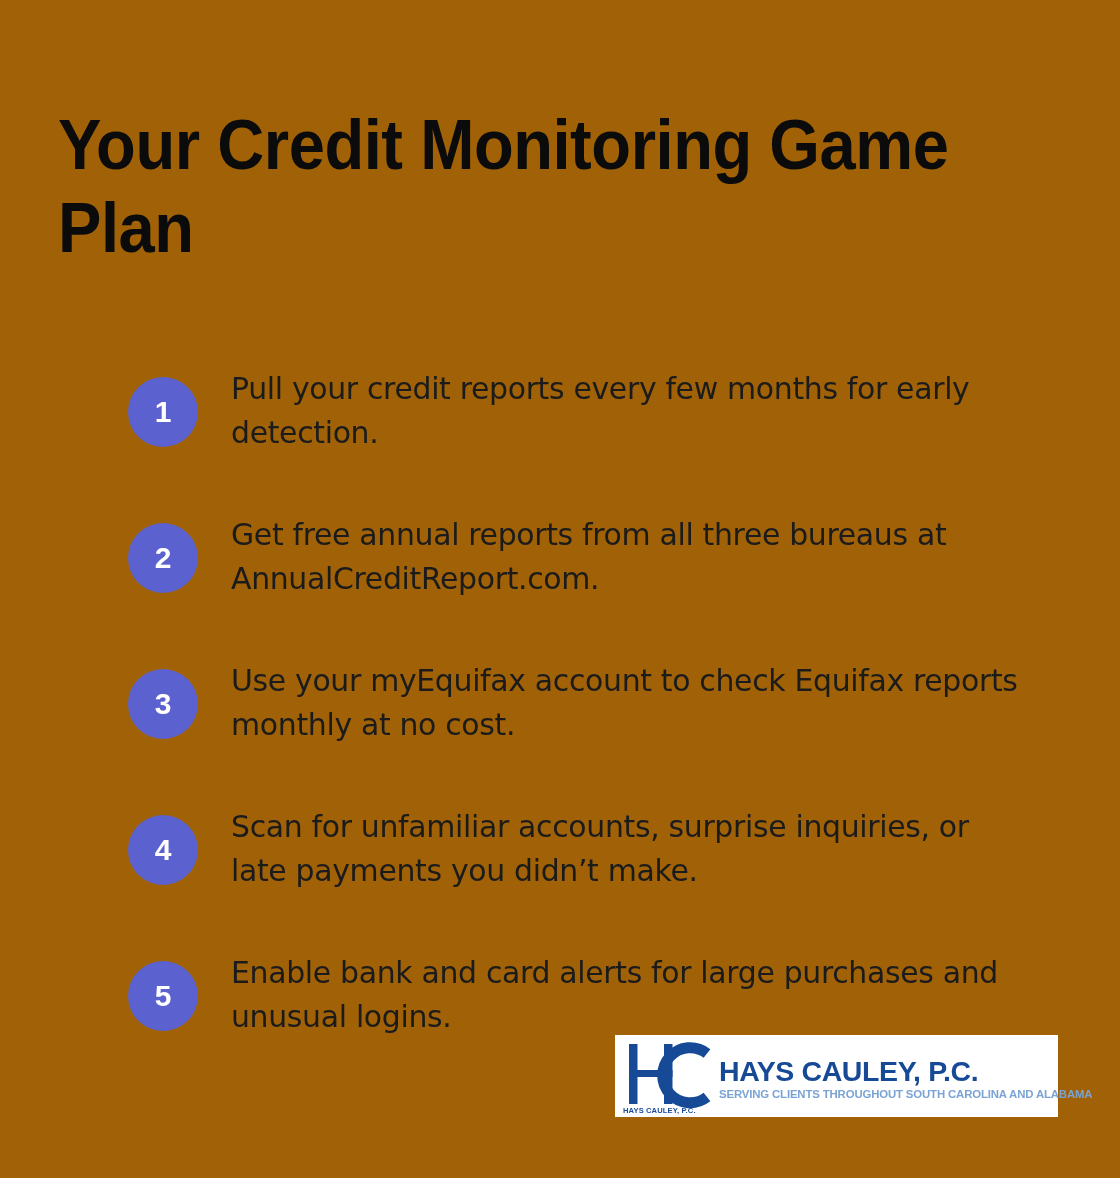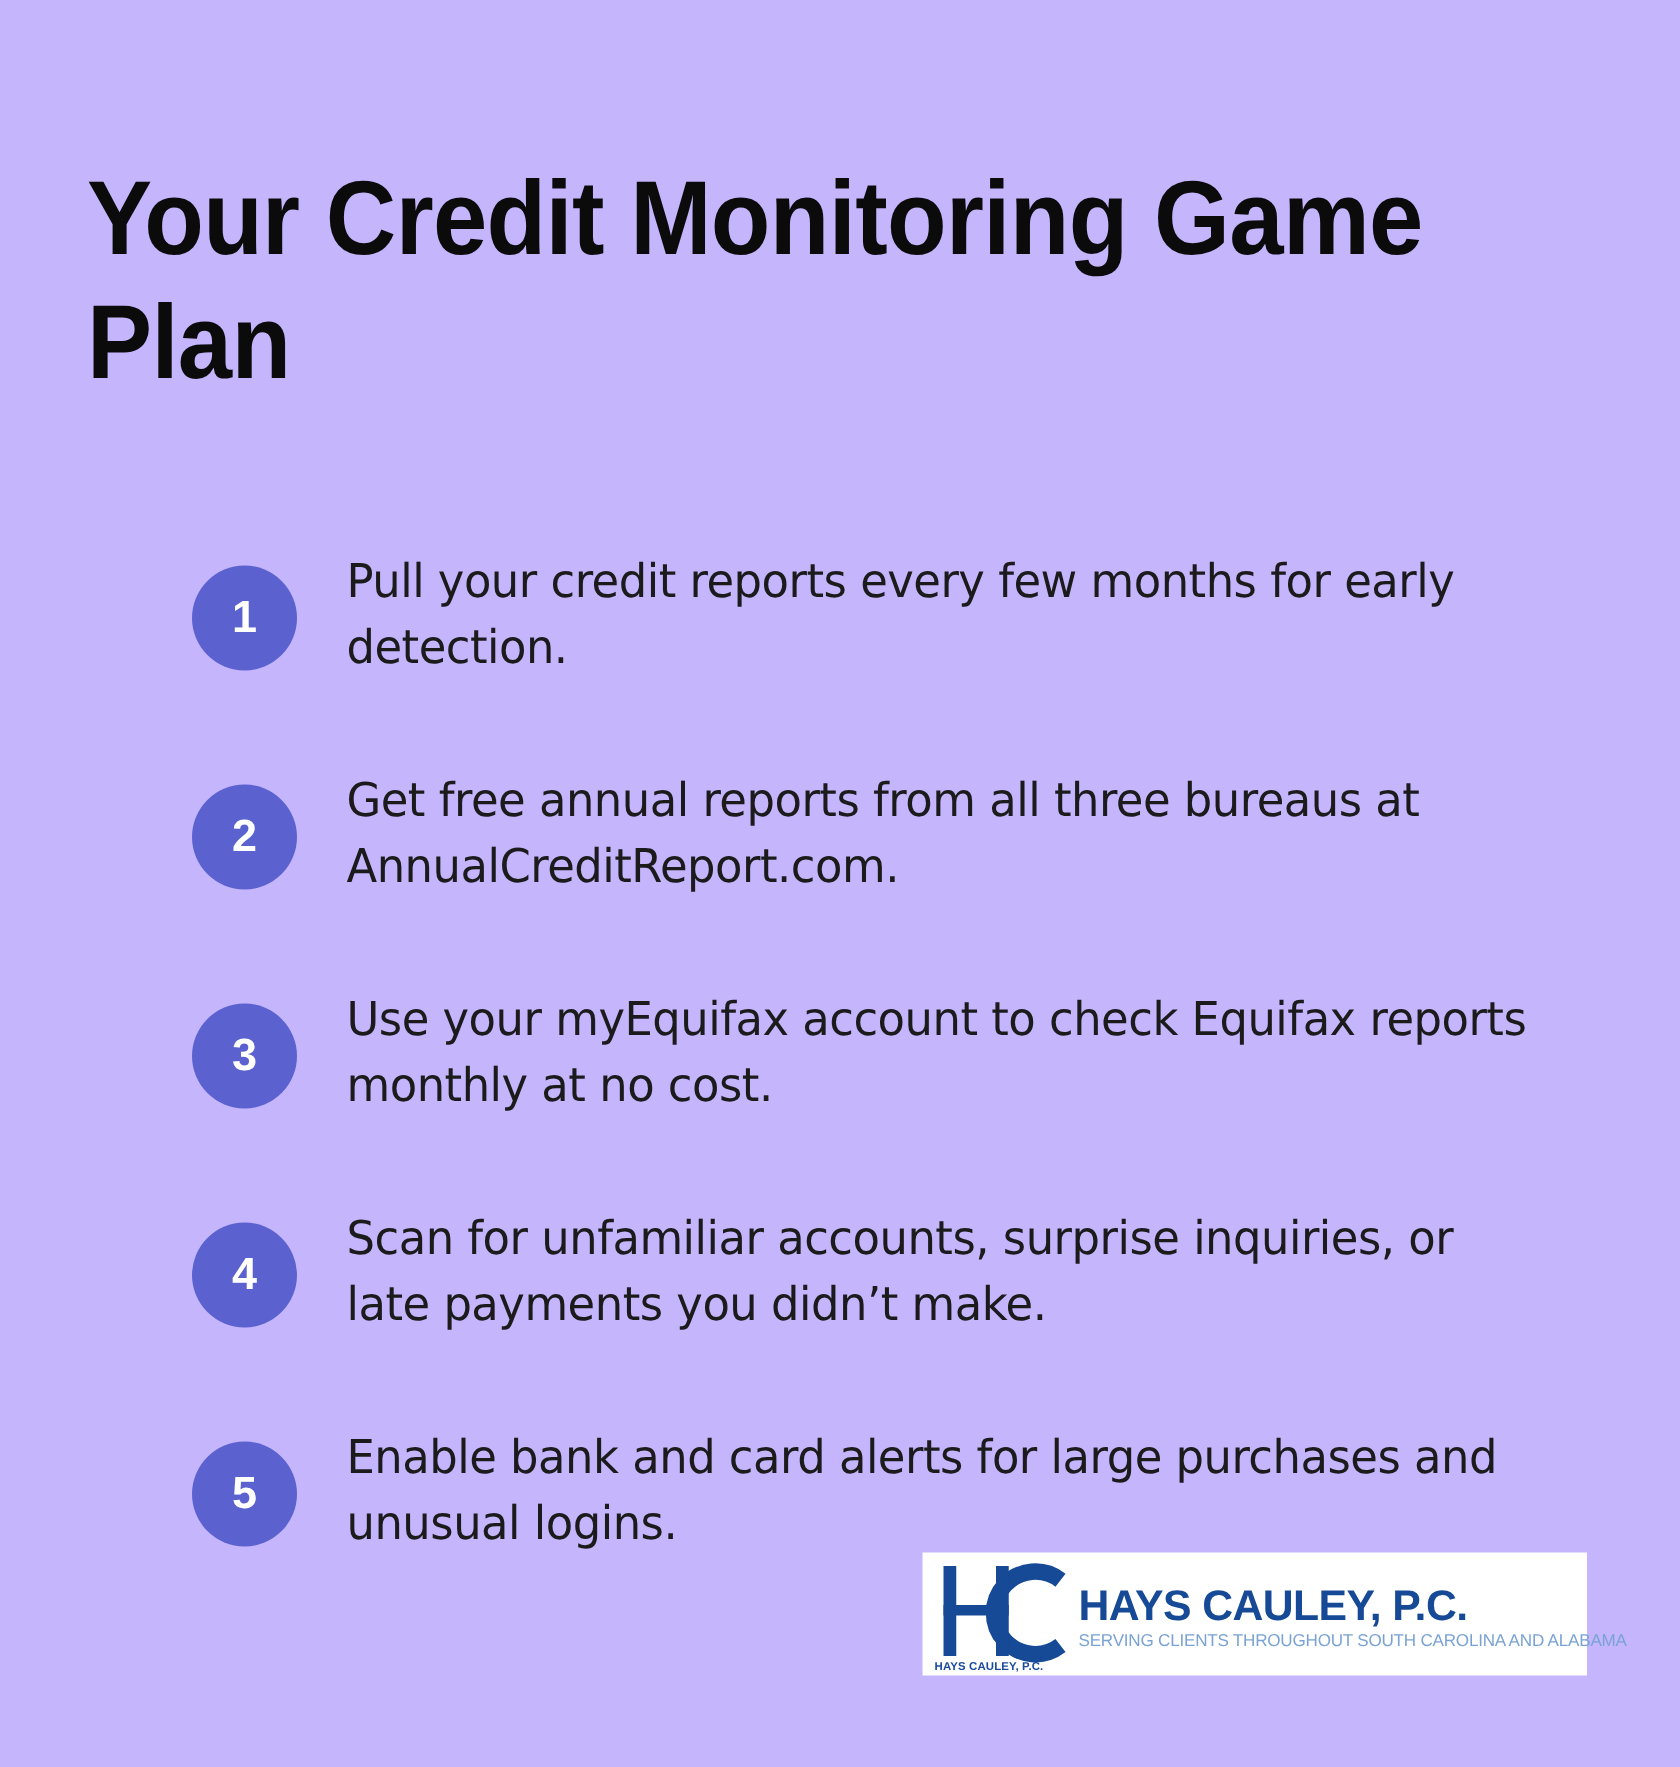--- a/index.html
+++ b/index.html
@@ -13,21 +13,21 @@
     background: #dee0e0;
     font-family: "Liberation Sans", sans-serif;
     overflow: hidden;
   }
 
   .infographic {
     position: relative;
     width: 1120px;
     height: 1178px;
     box-sizing: border-box;
-    background: #c4b5fd;
+    background: #a16207;
   }
 
   
   .title {
     position: absolute;
     left: 58px;
     top: 104px;
     width: 960px;
     margin: 0;
     font-family: "Liberation Sans", sans-serif;
@@ -135,21 +135,21 @@
     font-weight: bold;
     font-size: 28.5px;
     line-height: 1.04;
     letter-spacing: -0.4px;
     color: #164a96;
     white-space: nowrap;
   }
 
   .logo-tagline {
     font-family: "Liberation Sans", sans-serif;
-    font-weight: normal;
+    font-weight: bold;
     font-size: 11.4px;
     line-height: 1.25;
     letter-spacing: -0.15px;
     color: #7aa3d4;
     white-space: nowrap;
   }
 </style>
 </head>
 <body>
 

